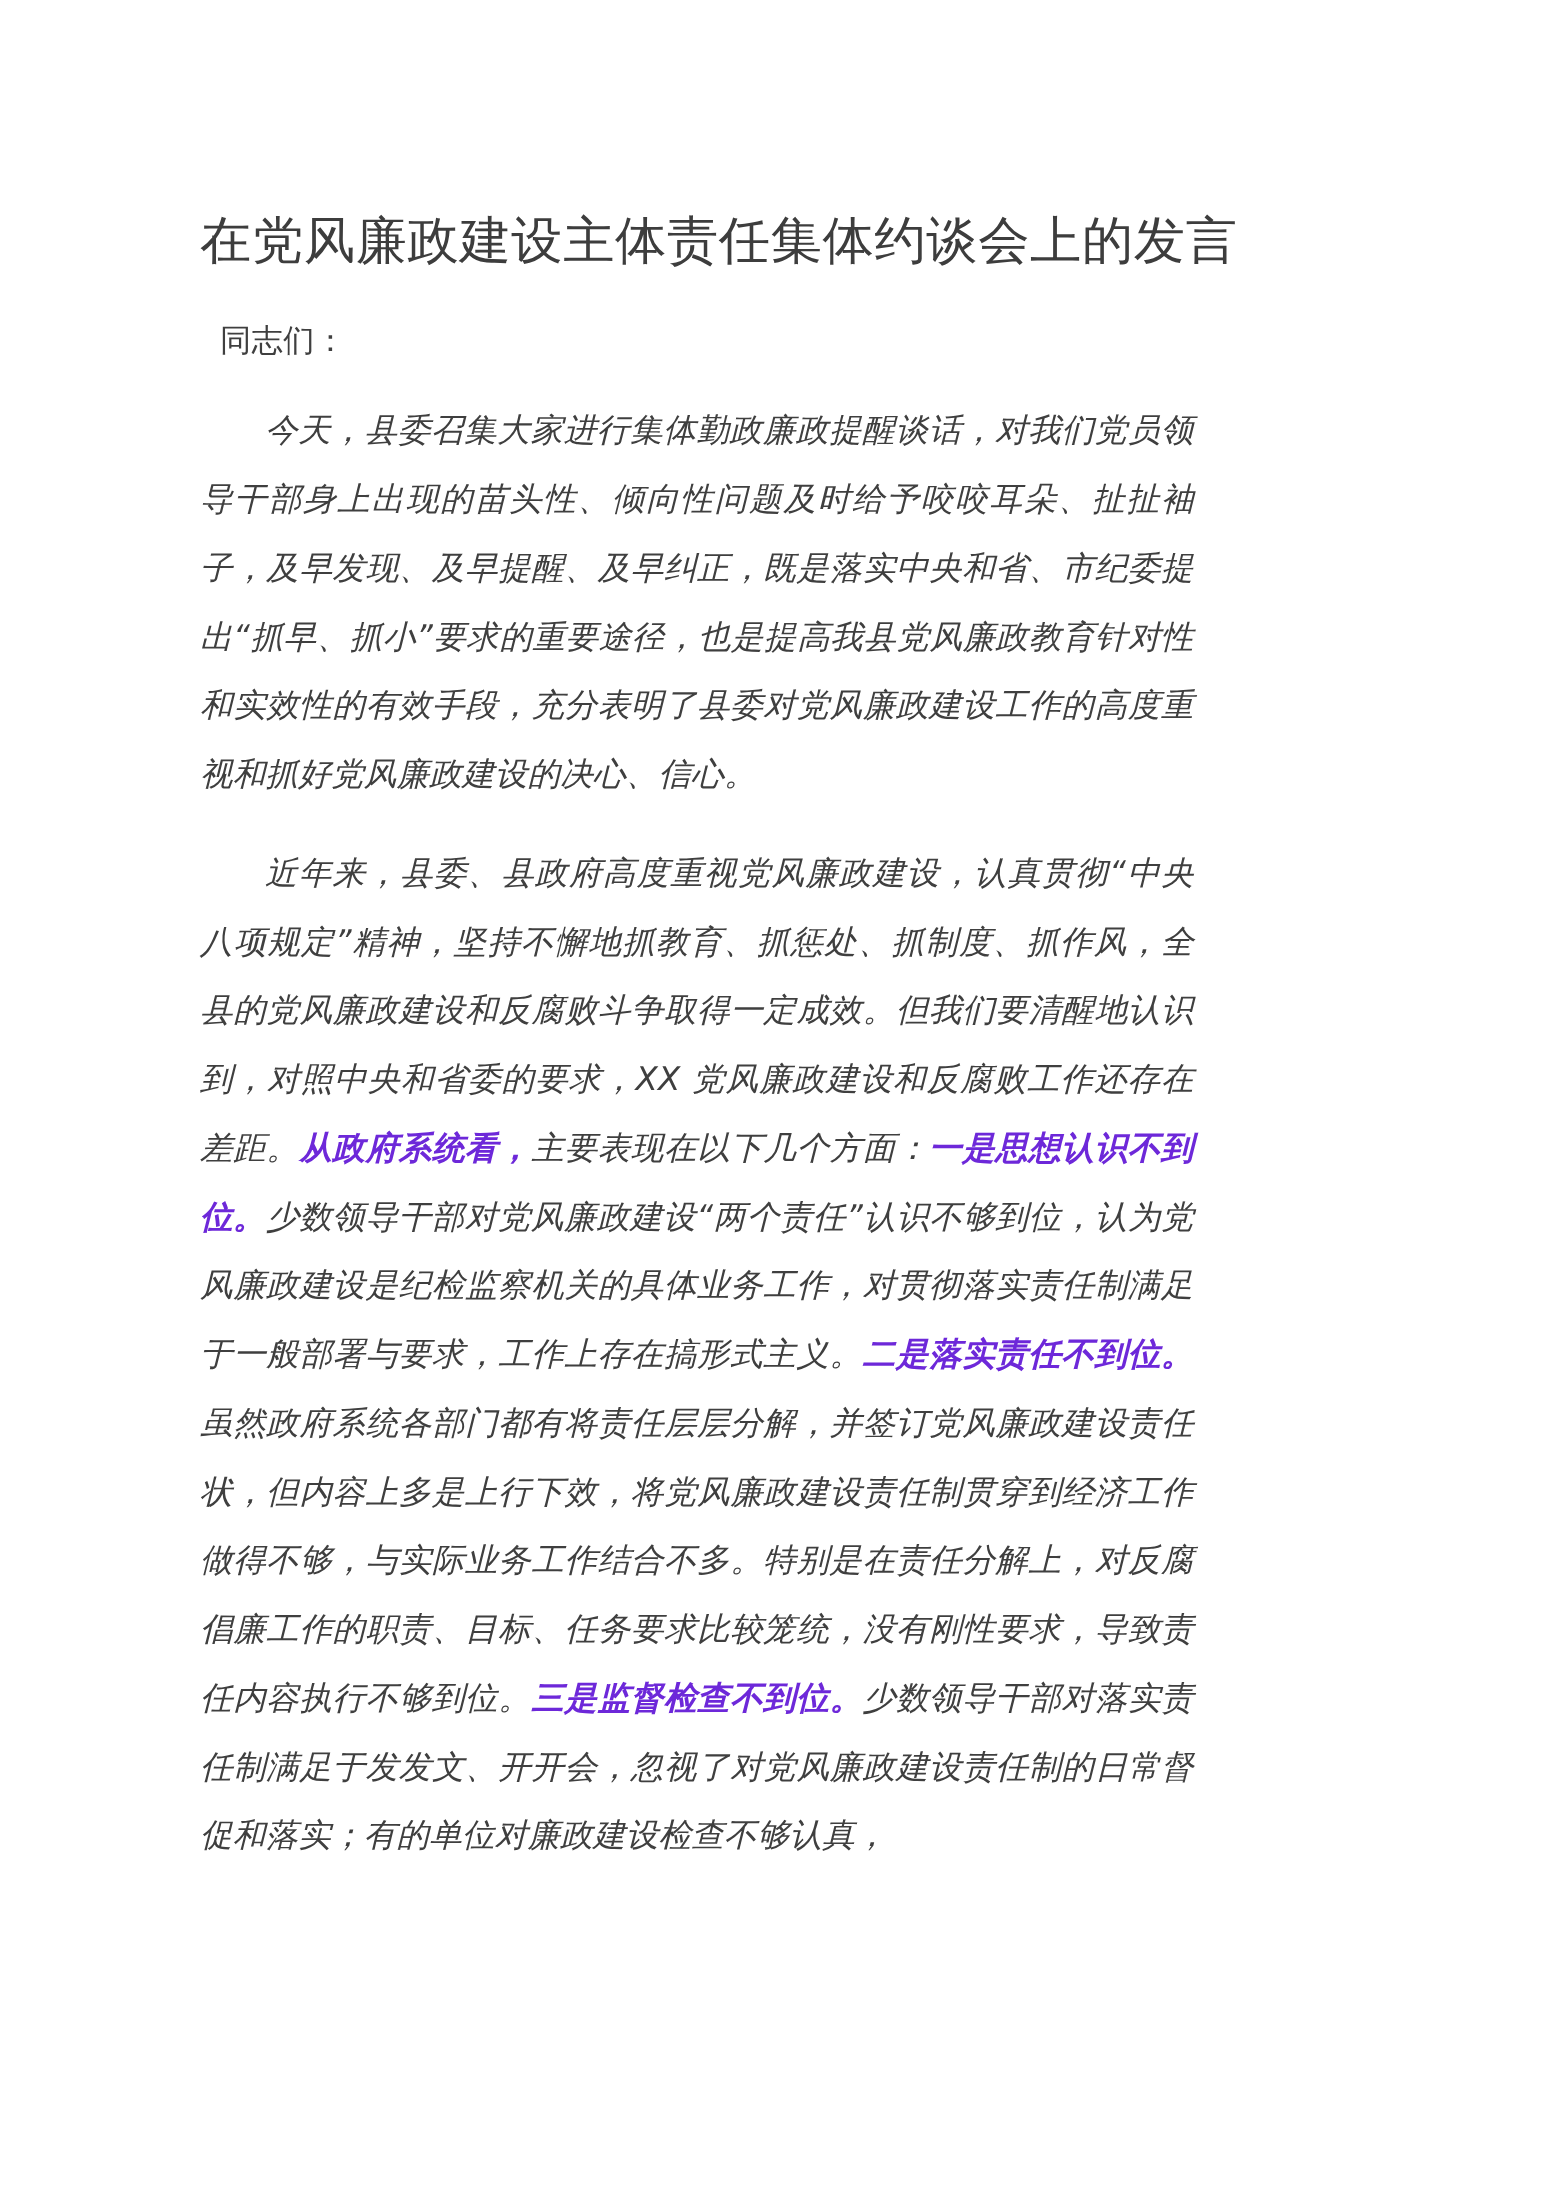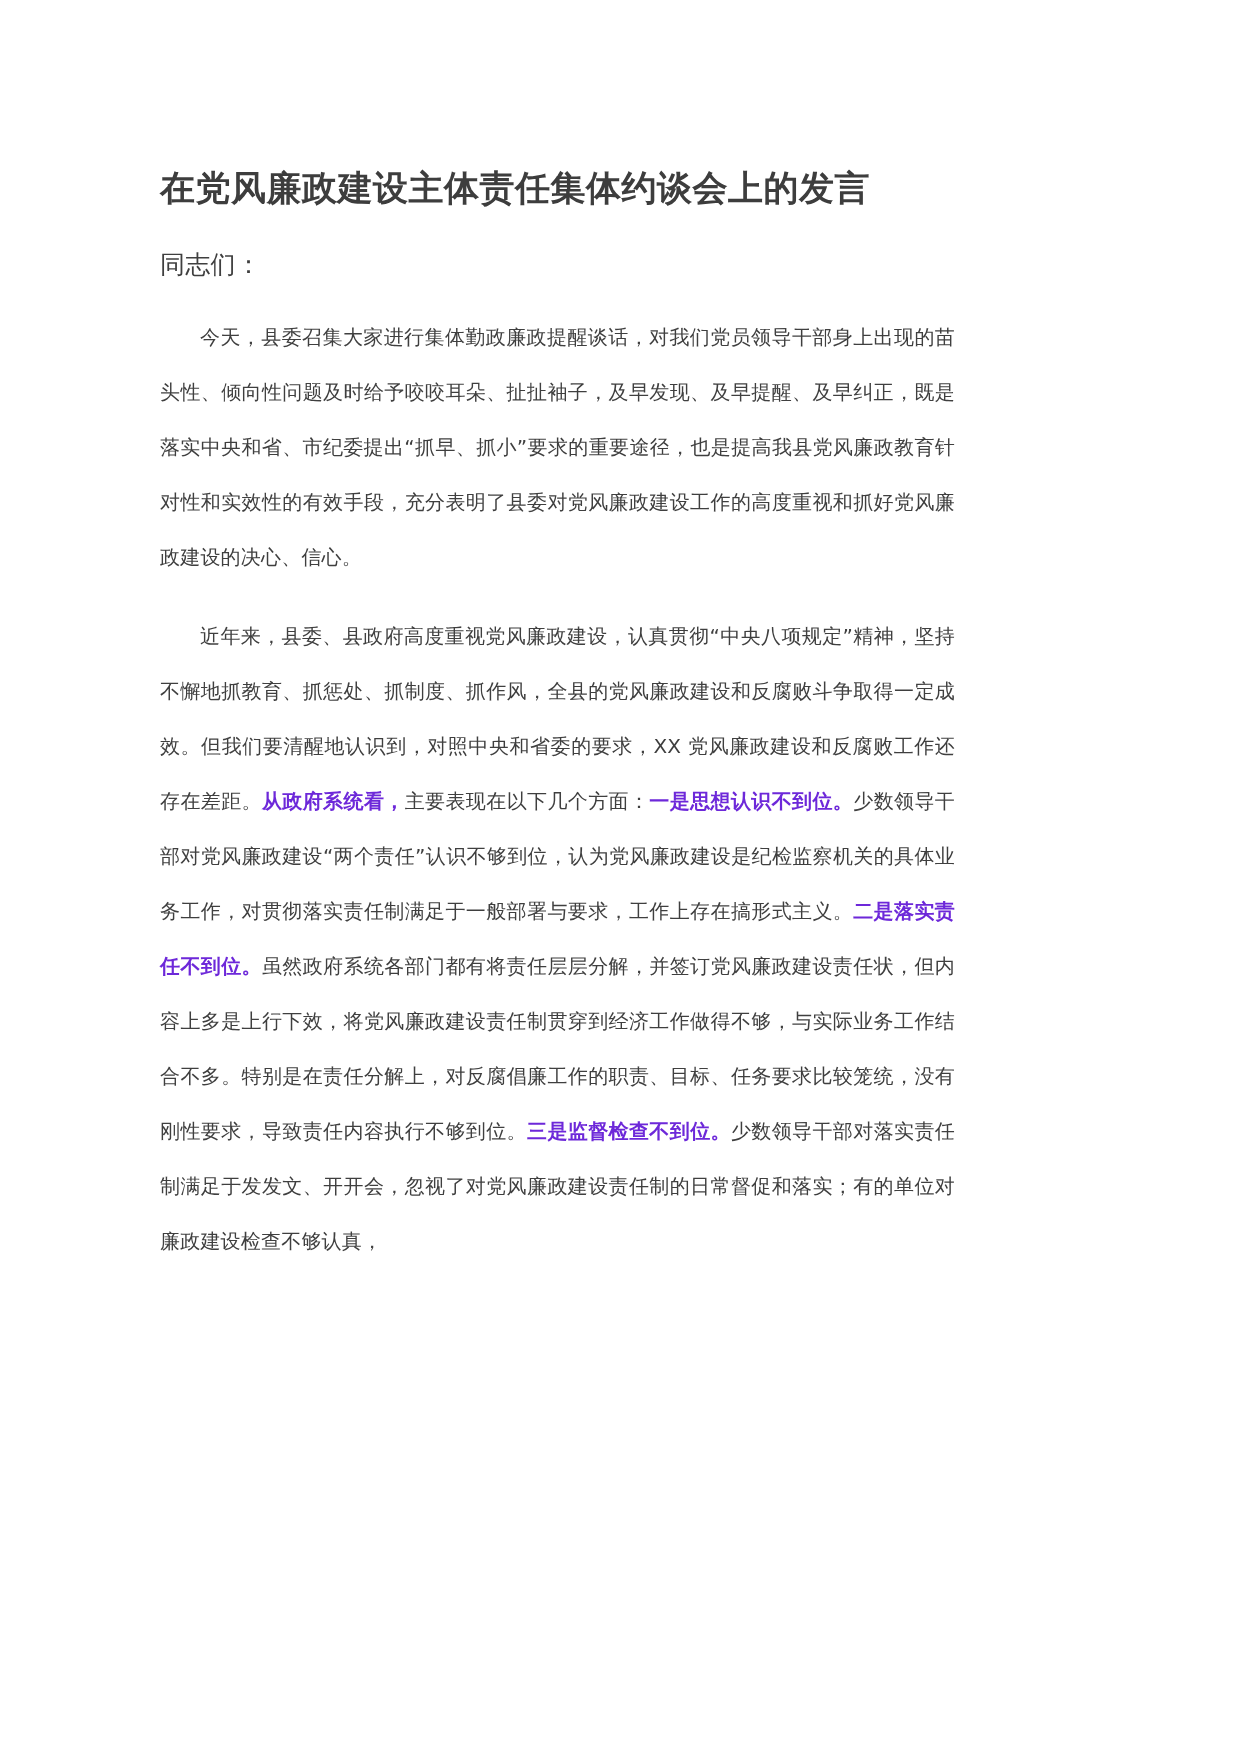--- a/index.html
+++ b/index.html
@@ -16,46 +16,47 @@
   }
   .page {
     position: relative;
     width: 1240px;
     height: 1754px;
     background: #ffffff;
     box-sizing: border-box;
     padding: 165px 150px 0 160px;
   }
   .doc-title {
-    font-size: 35px;
-    font-weight: bold;
+    font-size: 41px;
+    font-weight: normal;
     color: #3d3d3d;
     line-height: 1.35;
     letter-spacing: 0.5px;
     margin: 0 0 34px 0;
     text-align: left;
     white-space: nowrap;
   }
   .salutation {
     font-size: 25px;
     color: #3f3f3f;
     line-height: 1.5;
-    margin: 0 0 26px 0;
+    margin: 0 0 26px 16px;
     letter-spacing: 0.3px;
   }
   .para {
-    font-size: 20px;
+    font-size: 26px;
     color: #3f3f3f;
     line-height: 55px;
     margin: 0 0 24px 0;
     text-align: justify;
     text-justify: inter-ideograph;
     text-indent: 2em;
     letter-spacing: 0.2px;
     width: 795px;
+    font-style: italic;
   }
   .para b {
     font-weight: bold;
     color: #6d28d9;
   }
   .para .seg {
     
   }
 </style>
 </head>

